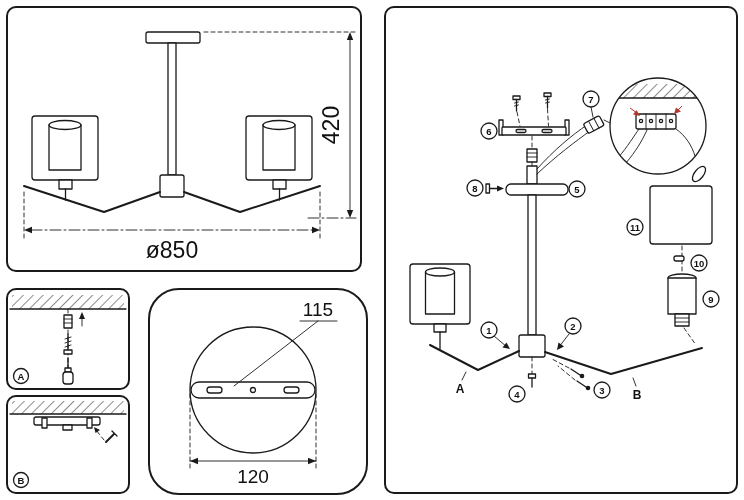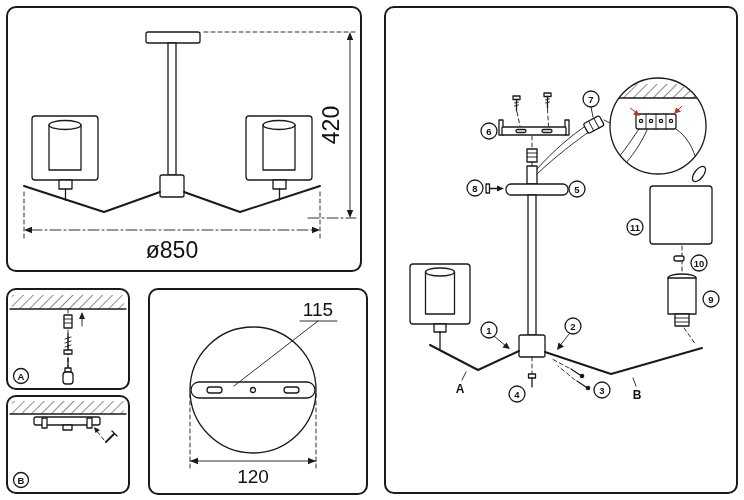--- a/index.html
+++ b/index.html
@@ -128,21 +128,21 @@
         <line class="ln thin dash" x1="96" y1="43" x2="88" y2="33"></line>
         <polygon class="blk" points="86,30 87.5,36 92,33"></polygon>
       </g>
       <g>
         <circle class="ln fillw" cx="13" cy="83" r="7.5"></circle>
         <text class="callout-t" x="13" y="83" text-anchor="middle" dominant-baseline="central">B</text>
       </g>
     </svg>
   </div>
 
-  <div class="panel" style="left:148px; top:288px; width:220px; height:207px;">
+  <div class="panel" style="left:148px; top:288px; width:220px; height:207px;border-radius:31px;">
     <svg viewBox="0 0 208 203">
       <g>
         <circle class="ln" cx="99" cy="100" r="63" stroke-width="1.5"></circle>
         <rect class="ln fillw" x="37" y="92" width="124" height="16" rx="8"></rect>
         <rect class="ln" x="53" y="97" width="15" height="6" rx="3"></rect>
         <rect class="ln" x="130" y="97" width="15" height="6" rx="3"></rect>
         <circle class="ln" cx="99" cy="100" r="2.5"></circle>
       </g>
       <g>
         <text class="dimtxt2" x="164" y="26" text-anchor="middle">115</text>

